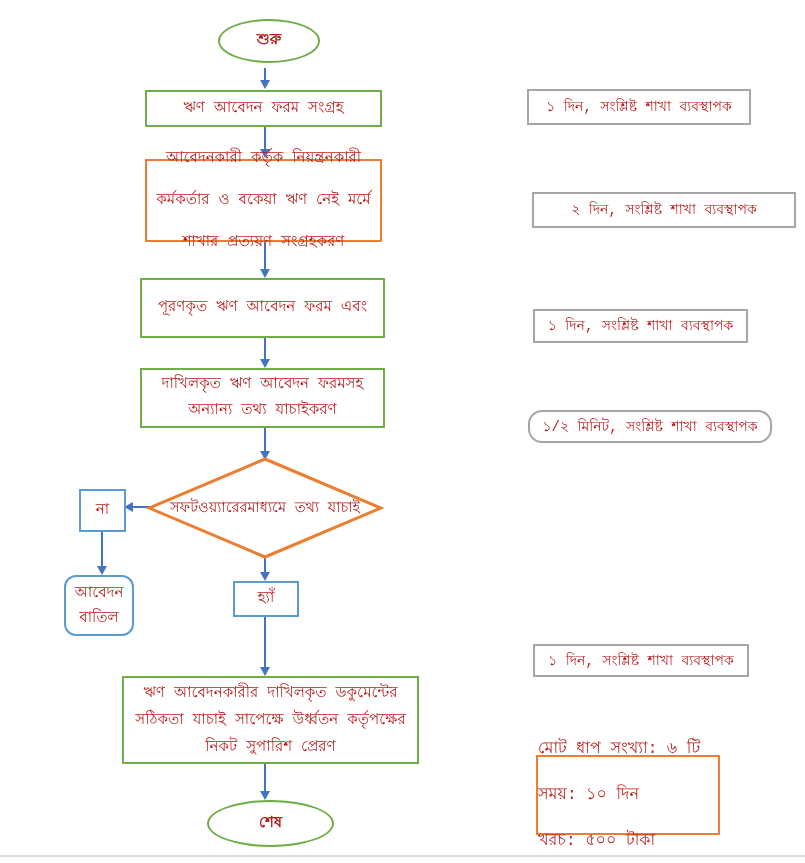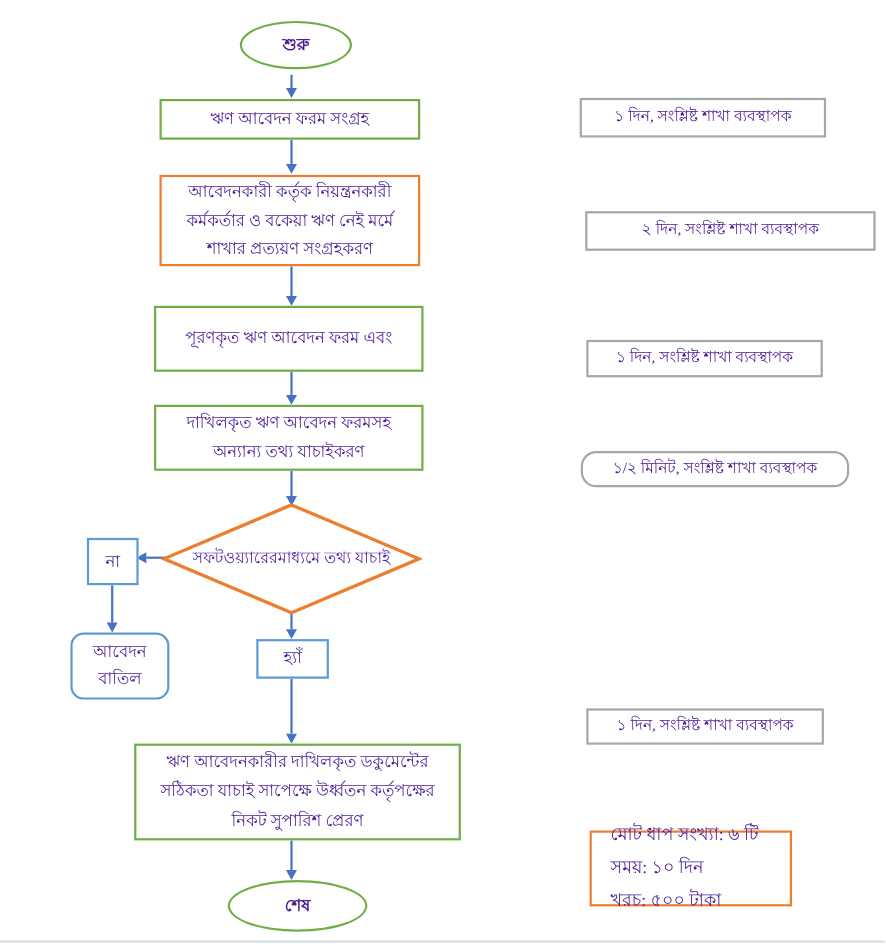--- a/index.html
+++ b/index.html
@@ -1,27 +1,27 @@
 <!DOCTYPE html>
 <html><head>
 <meta charset="utf-8">
 <style>
   html,body { margin:0; padding:0; background:#fff; }
   .canvas {
     position:relative; width:805px; height:863px; background:#ffffff;
-    font-family:Liberation Serif, serif; color:#4c1d95;
+    font-family:Liberation Mono, monospace; color:#b91c1c;
     overflow:hidden;
   }
   .shape {
     position:absolute; background:#fff; box-sizing:border-box;
     display:flex; flex-direction:column; align-items:center; justify-content:center;
     text-align:center; font-size:15px; line-height:26px;
   }
   .green  { border:2.5px solid #70AD47; }
-  .orange { border:2.5px solid #ED7D31; }
+  .orange { border:2.5px solid #ED7D31;gap:16px; }
   .blue   { border:2.5px solid #5B9BD5; }
   .gray   { border:2px   solid #A6A6A6; background:#fff; }
   .oval   { border-radius:50%; font-weight:bold; }
   .rounded{ border-radius:12px; }
   .note   { font-size:14px; line-height:24px; }
   .tl     { display:block; white-space:nowrap; }
 
   
   .arr-v { position:absolute; width:2px; background:#4472C4; }
   .arr-v::after {
@@ -37,32 +37,32 @@
   
   #start   { left:218px; top:19px;  width:102px; height:44px; }
   #step1   { left:145px; top:90px;  width:237px; height:37px; }
   #step2   { left:145px; top:159px; width:237px; height:83px; }
   #step3   { left:140px; top:278px; width:245px; height:60px; }
   #step4   { left:140px; top:368px; width:245px; height:60px; }
   #step5   { left:122px; top:676px; width:297px; height:88px; line-height:27px; }
   #end     { left:207px; top:800px; width:127px; height:47px; }
   #na      { left:79px;  top:489px; width:47px;  height:43px; }
   #yes     { left:233px; top:581px; width:66px;  height:36px; }
-  #reject  { left:64px;  top:575px; width:90px;  height:61px; line-height:25px; }
+  #reject  { left:64px;  top:575px; width:70px;  height:61px; line-height:25px; }
 
   #noteA   { left:527px; top:89px;  width:224px; height:36px; }
   #noteB   { left:527px; top:143px; width:224px; height:52px; }
   #noteC   { left:532px; top:192px; width:264px; height:36px;text-align:right; }
   #noteD   { left:533px; top:309px; width:215px; height:34px; }
   #noteE   { left:528px; top:410px; width:244px; height:33px;border-radius:14px; }
   #noteF   { left:533px; top:644px; width:216px; height:33px; }
 
   #summary {
-    left:536px; top:755px; width:184px; height:69px;
-    align-items:flex-start; text-align:left; padding:6px 17px;
+    left:536px; top:755px; width:184px; height:80px;
+    align-items:flex-start; text-align:left; padding:6px 0;
     font-size:16px; line-height:30px;
   }
 
   .diamond-wrap { position:absolute; left:146px; top:456px; width:238px; height:104px; }
   .diamond-wrap svg { position:absolute; left:0; top:0; }
   .diamond-text {
     position:absolute; left:0; top:0; width:238px; height:104px;
     display:flex; flex-direction:row; align-items:center; justify-content:center;
     text-align:center; font-size:14.5px; line-height:23px;
   }

